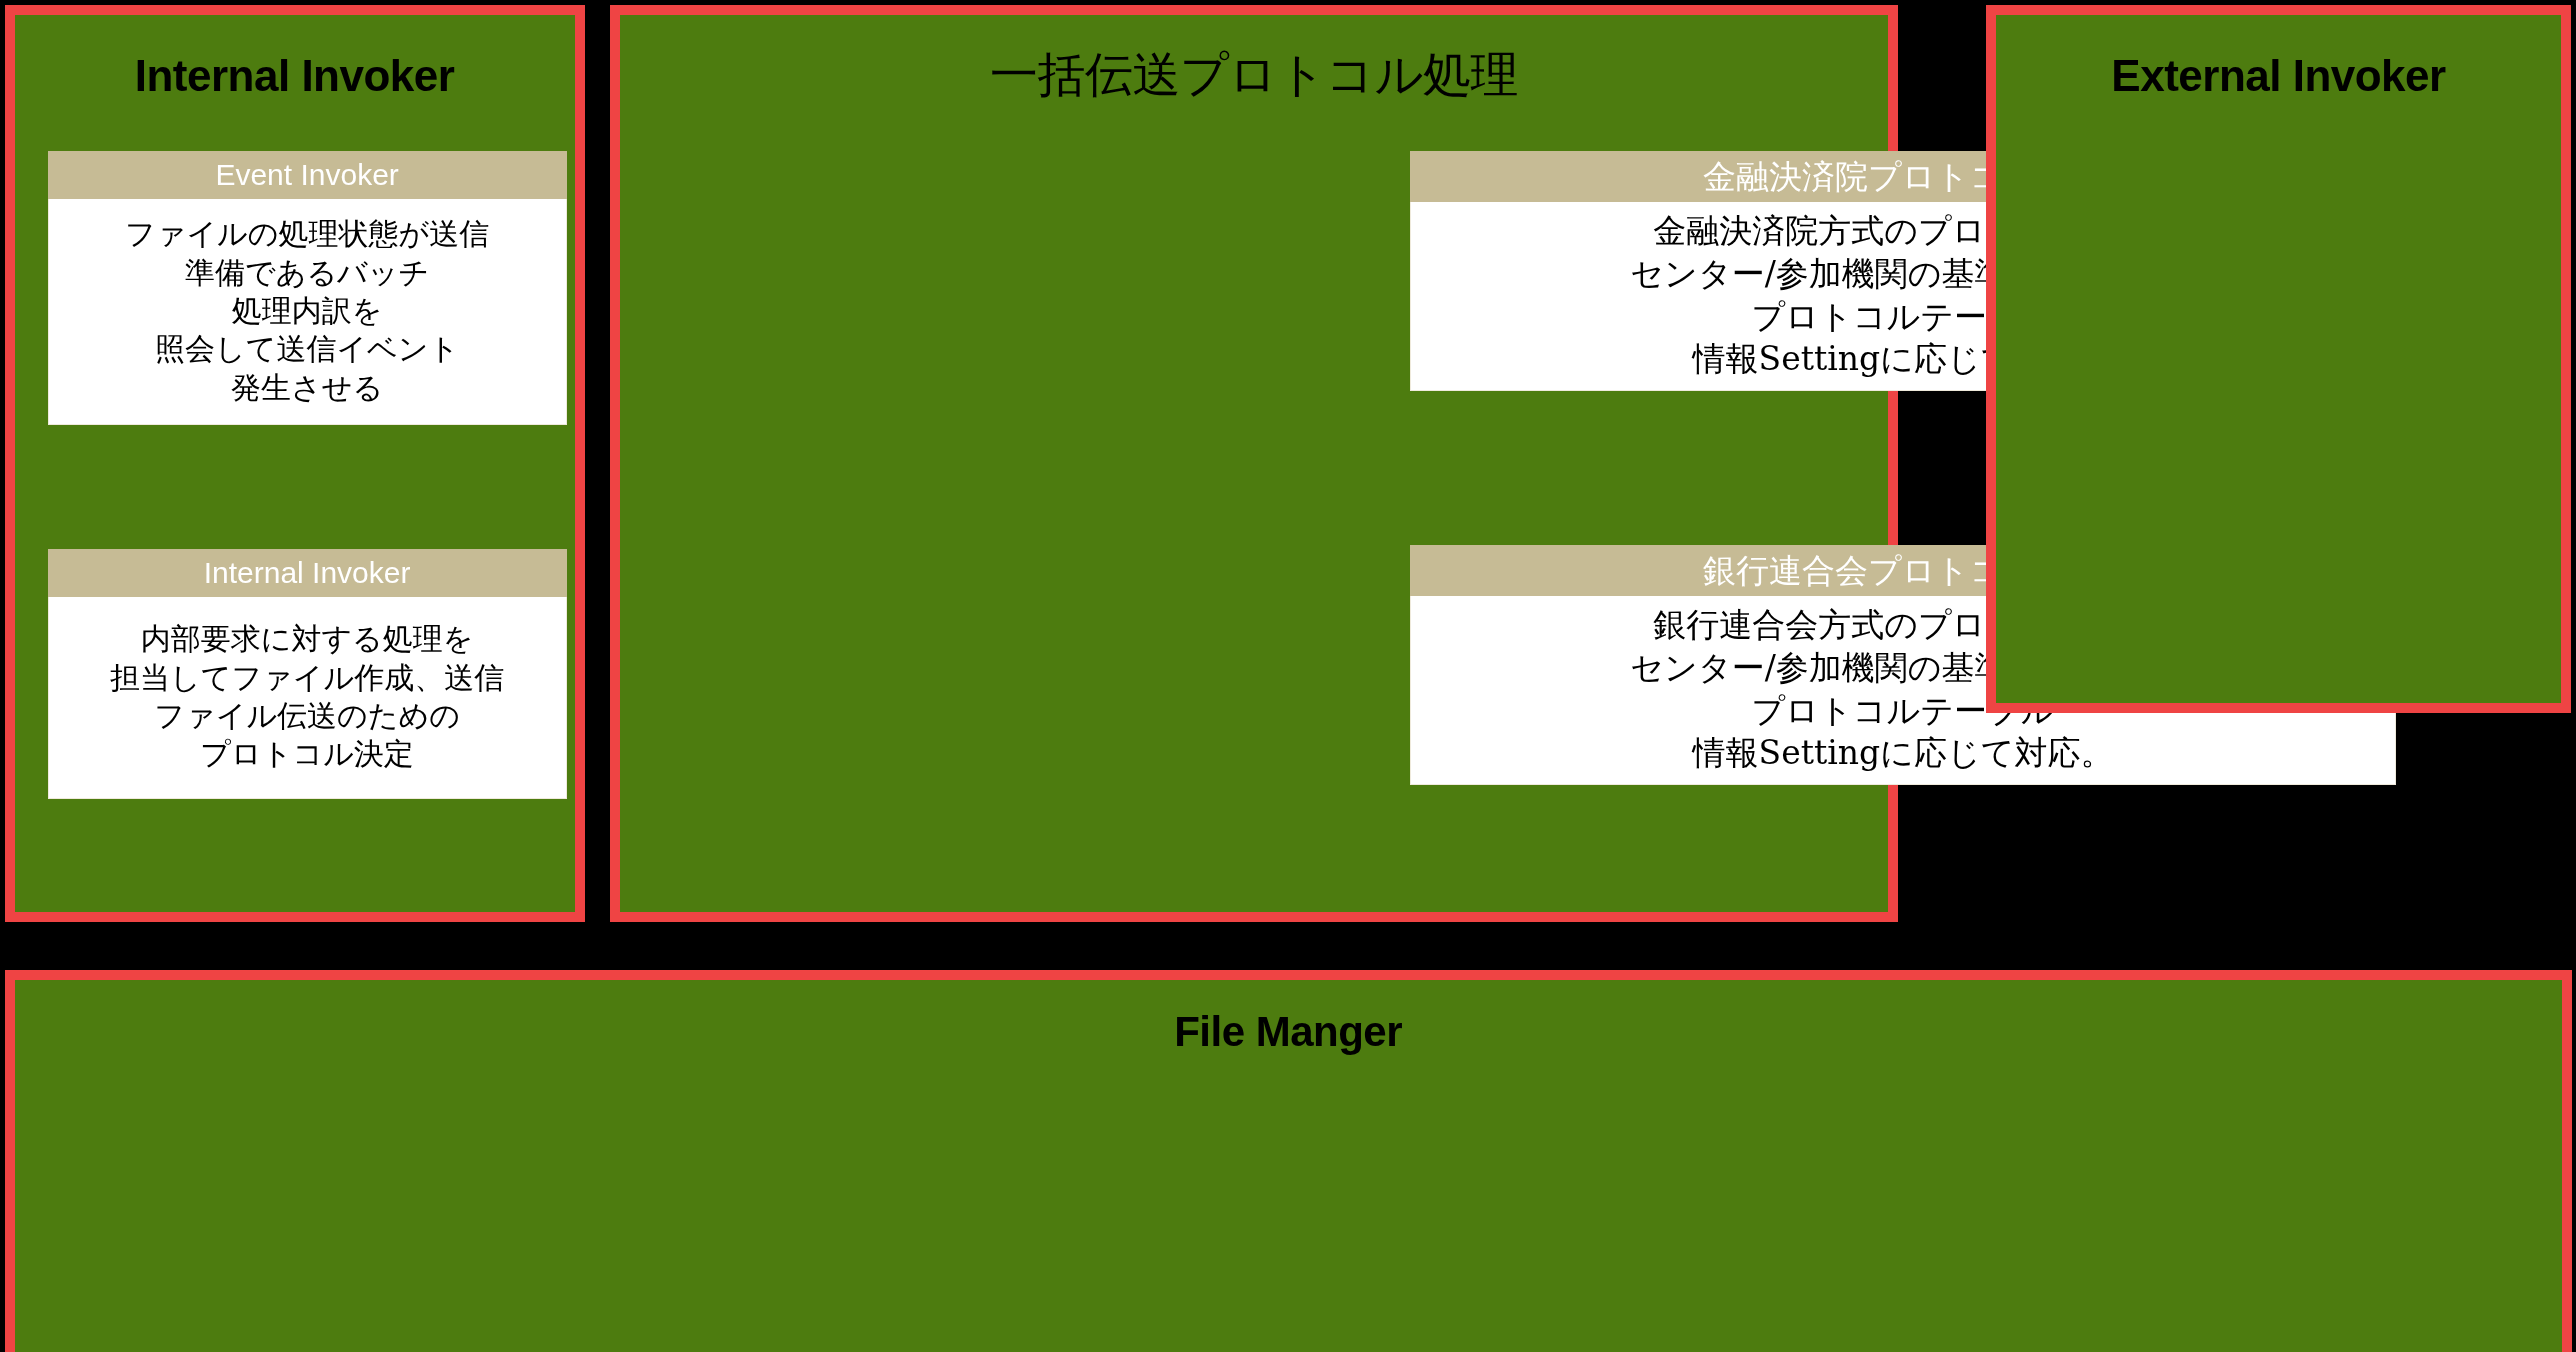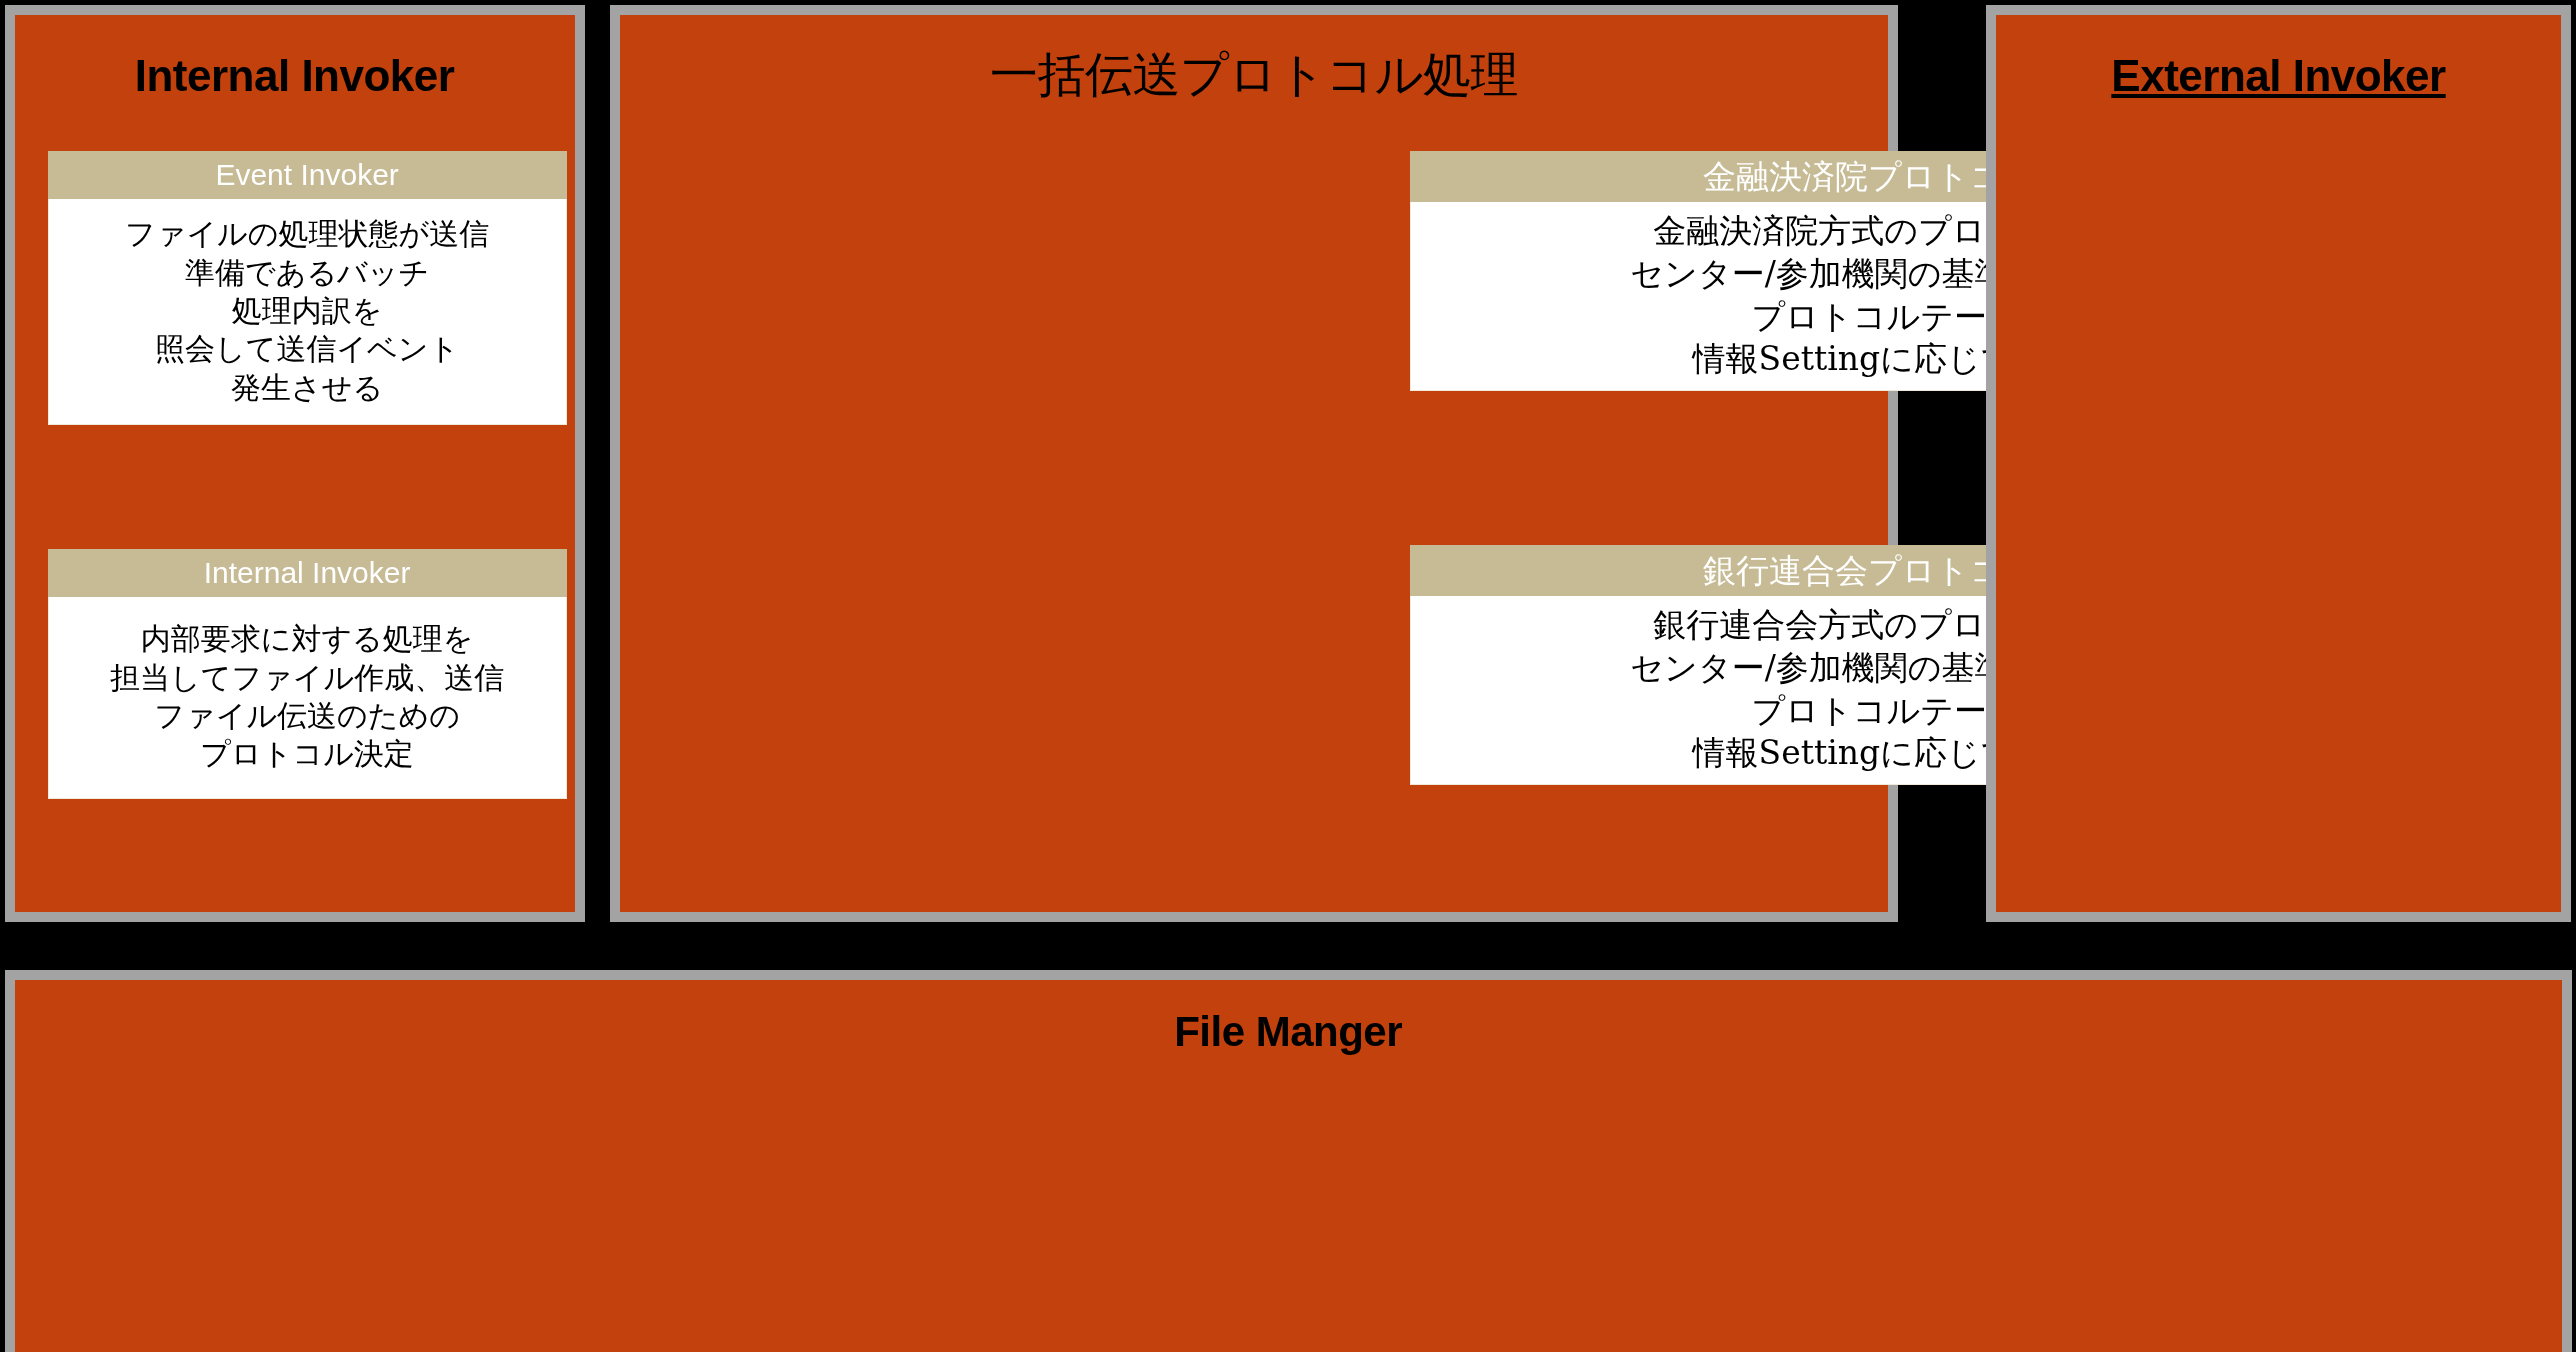--- a/index.html
+++ b/index.html
@@ -11,27 +11,27 @@
     width: 2576px;
     height: 1353px;
     font-family: "Liberation Sans", sans-serif;
     position: relative;
     overflow: hidden;
   }
 
   
   .panel {
     position: absolute;
-    background: #c2410c;
-    border: 10px solid #a3a3a3;
+    background: #4d7c0f;
+    border: 10px solid #ef4444;
     box-sizing: border-box;
   }
   #panel-internal  { left: 4.6px;    top: 4.6px;    width: 580px;  height: 917px; }
   #panel-batch     { left: 610px;  top: 4.6px;    width: 1288px; height: 917px; }
-  #panel-external  { left: 1986px; top: 4.6px;    width: 585px;  height: 917px; text-decoration: underline; }
+  #panel-external  { left: 1986px; top: 4.6px;    width: 585px;  height: 708px; }
   #panel-filemgr   { left: 4.6px;    top: 942px; width: 2567px; height: 406px; margin-top: 28px; }
 
   .panel-title {
     text-align: center;
     font-weight: bold;
     color: #000000;
     font-family: "Liberation Sans", sans-serif;
     letter-spacing: -0.5px;
   }
   #panel-internal  .panel-title,

